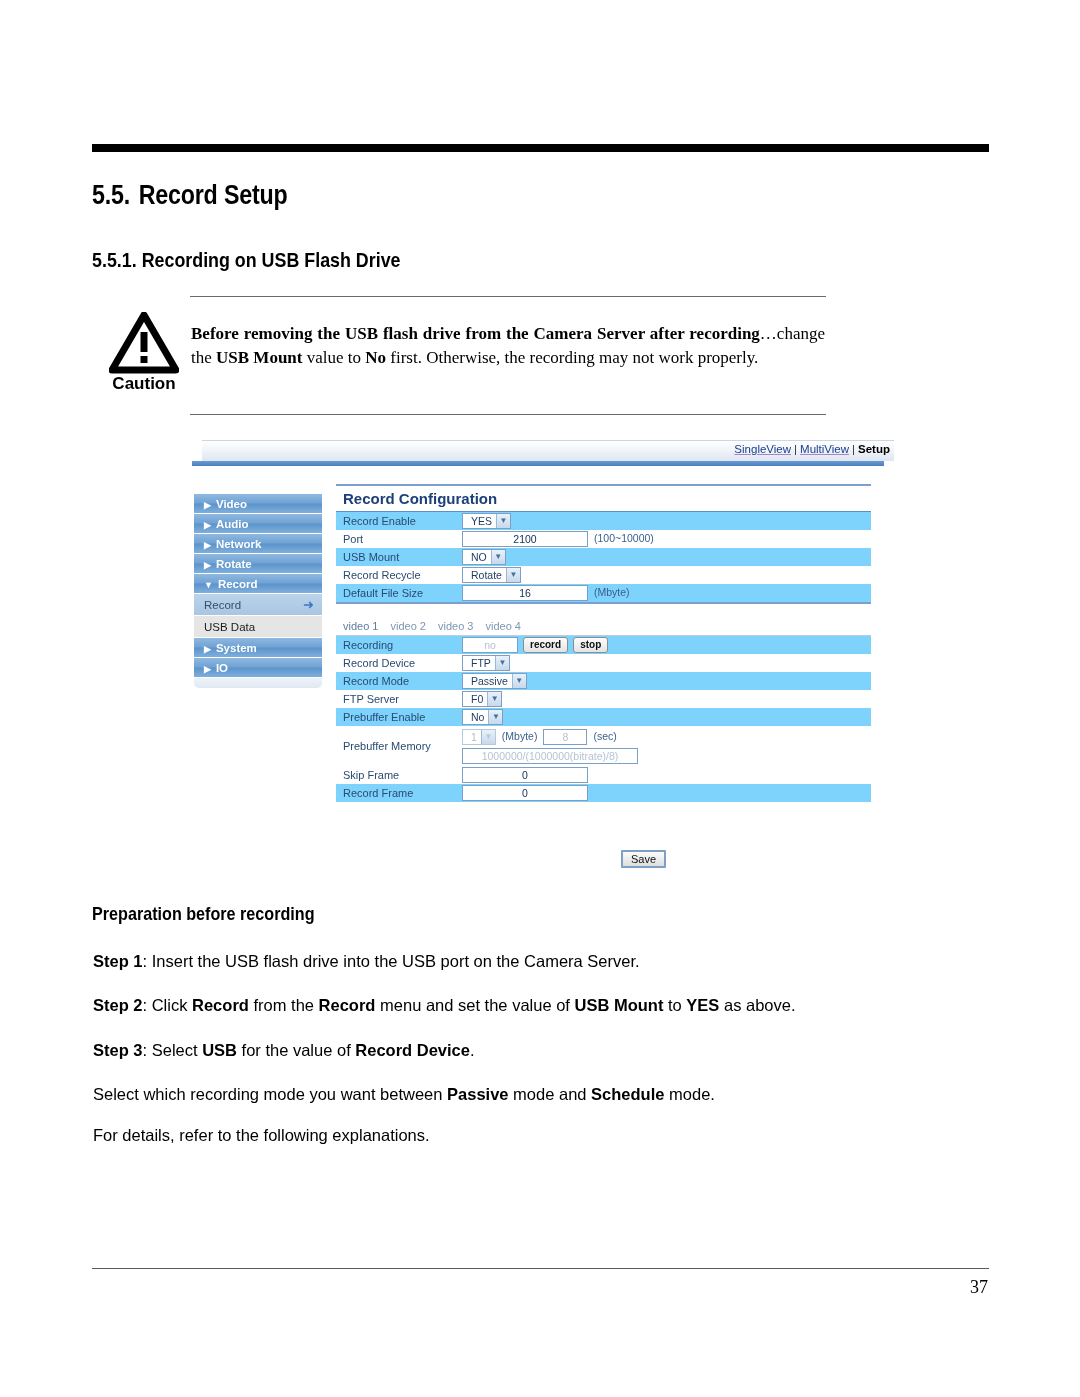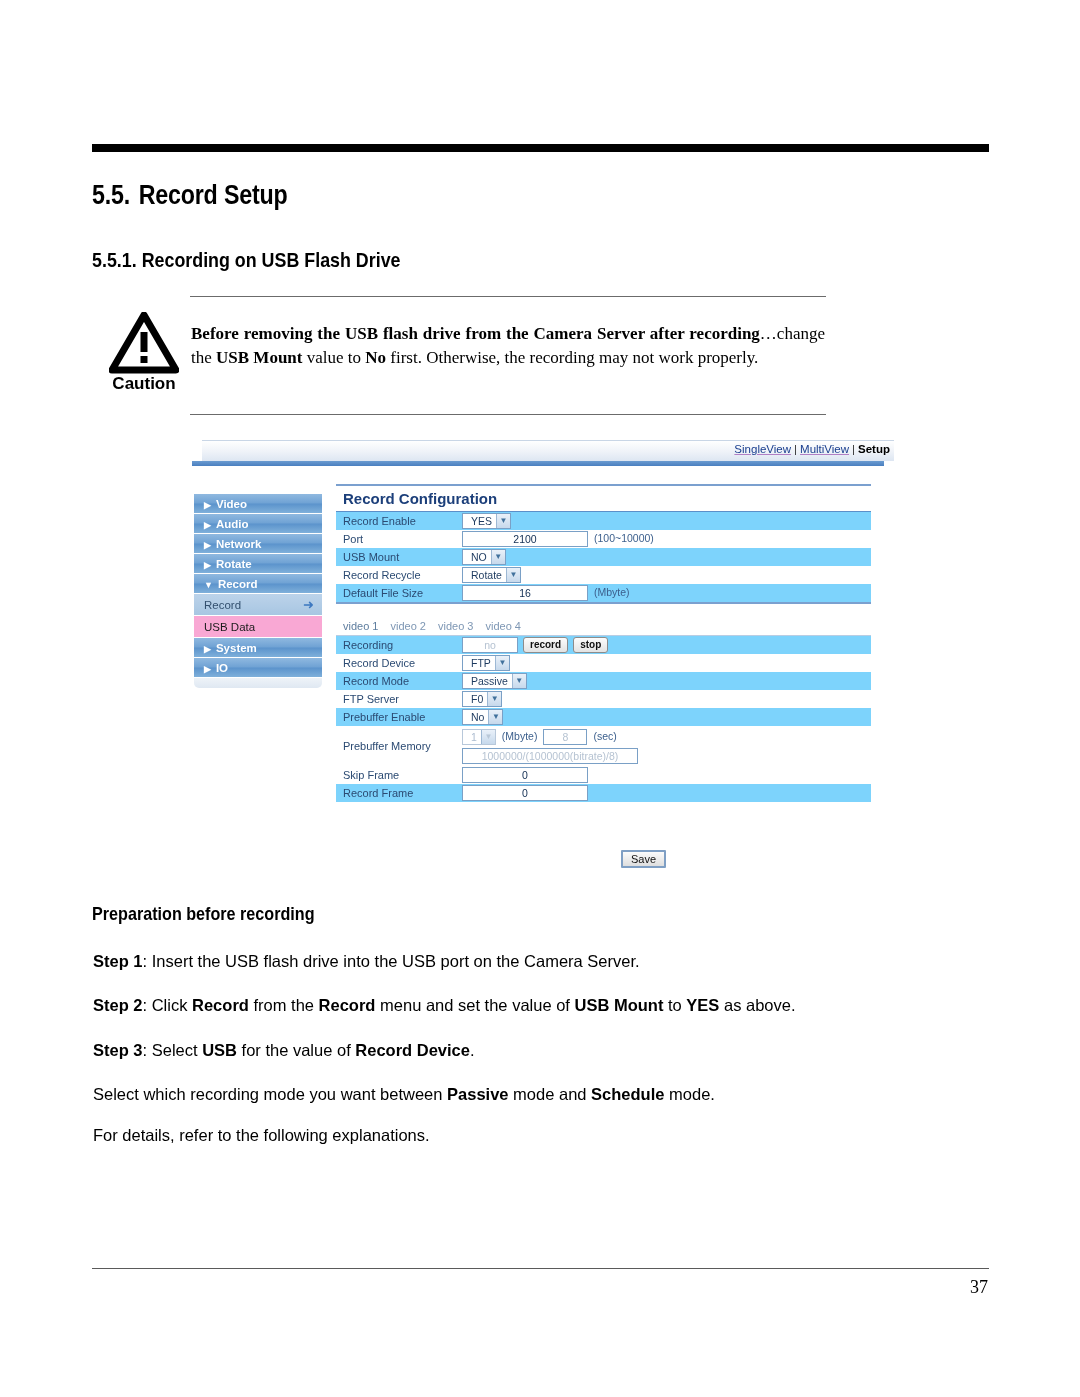--- a/index.html
+++ b/index.html
@@ -173,21 +173,21 @@
     border-bottom: 1px solid #ffffff;
     box-sizing: border-box;
     position: relative;
     color: #2c4c70;
   }
   .side-sub.active {
     background: linear-gradient(to bottom,#bcd3ea 0%,#a8c6e2 100%);
     color: #33506f;
   }
   .side-sub.plain {
-    background: #f9a8d4;
+    background: #e5e5e5;
     color: #1c1c1c;
   }
   .side-sub .arrow {
     position: absolute;
     right: 8px;
     top: 4px;
     color: #3d78c0;
     font-size: 13px;
     line-height: 13px;
   }

